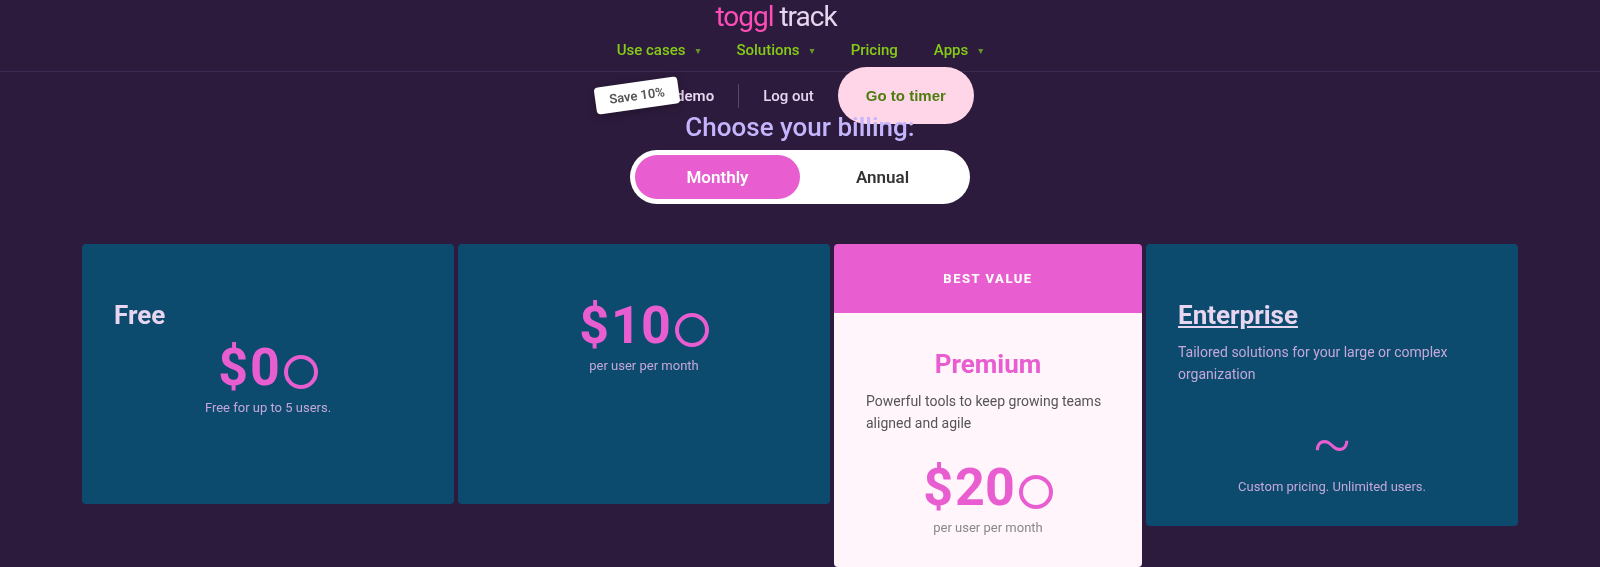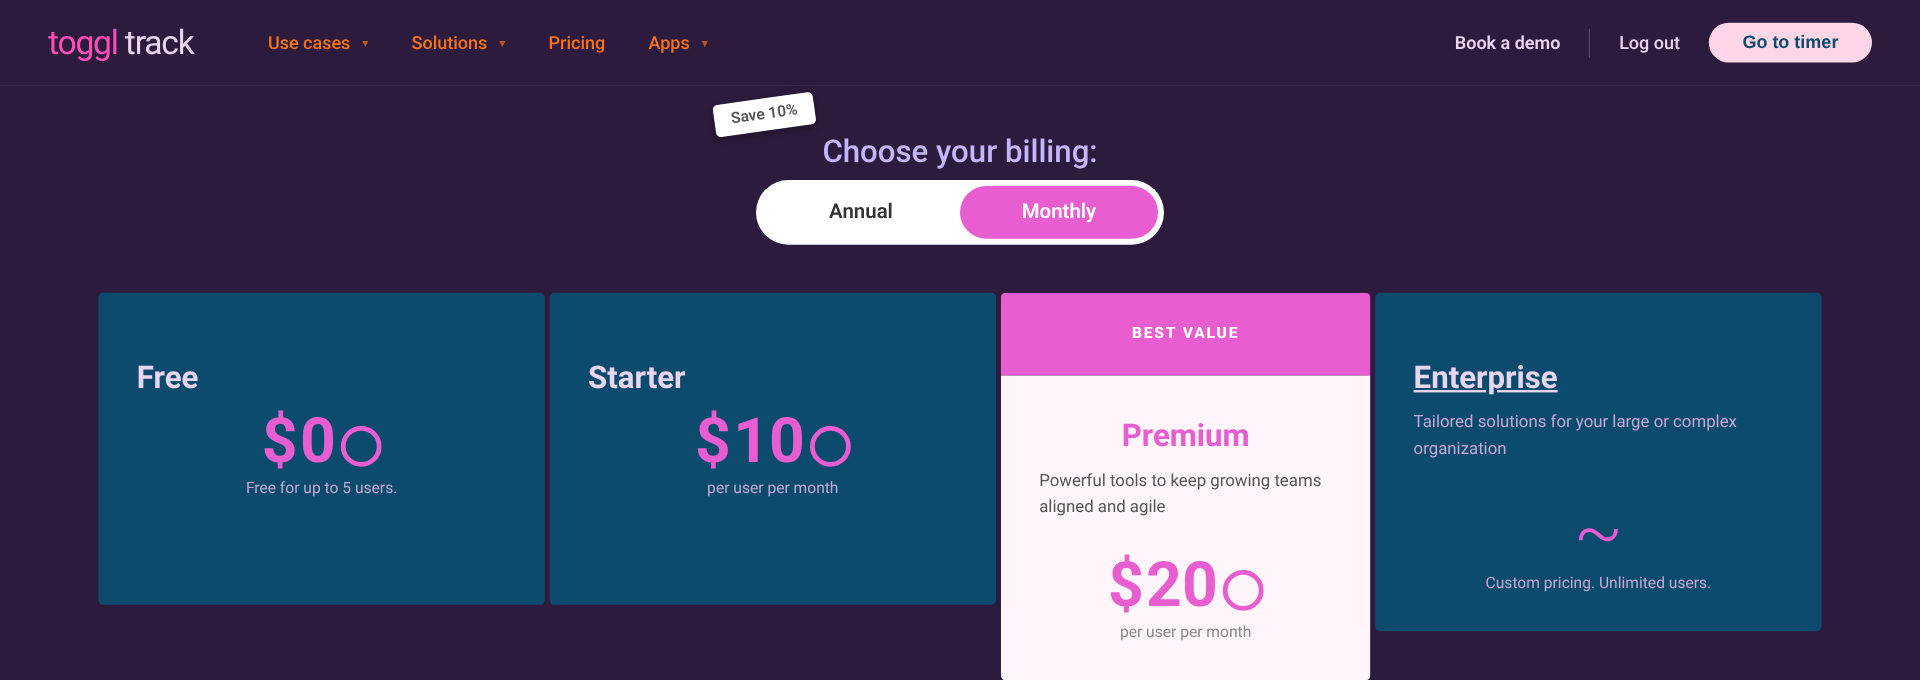--- a/index.html
+++ b/index.html
@@ -12,40 +12,41 @@
     }
 
     
     nav {
       background: #2d1b3d;
       border-bottom: 1px solid #3d2a52;
       display: flex;
       align-items: center;
       padding: 0 40px;
       height: 72px;
+      flex-direction: column;
     }
     .logo {
       font-size: 28px;
       font-weight: 800;
       margin-right: 48px;
       color: #ff4db8;
       letter-spacing: -1px;
     }
     .logo span {
       color: #e8d5f0;
       font-weight: 400;
     }
     .nav-links {
       display: flex;
       gap: 8px;
       align-items: center;
       flex: 1;
     }
     .nav-item {
-      color: #f97316;
+      color: #84cc16;
       font-size: 15px;
       font-weight: 500;
       padding: 8px 14px;
       cursor: pointer;
       display: flex;
       align-items: center;
       gap: 10px;
       border-radius: 6px;
     }
     .nav-item .chevron {
@@ -70,24 +71,24 @@
       background: rgba(255,255,255,0.2);
     }
     .logout {
       color: #e8d5f0;
       font-size: 15px;
       font-weight: 500;
       cursor: pointer;
     }
     .go-to-timer {
       background: #ffd6e8;
-      color: #0c4a6e;
+      color: #4d7c0f;
       font-size: 15px;
       font-weight: 700;
-      padding: 8px 28px;
+      padding: 20px 28px;
       border-radius: 30px;
       cursor: pointer;
       border: none;
     }
 
     
     .billing-section {
       background: #2d1b3d;
       padding: 40px 0 20px;
       display: flex;
@@ -282,41 +283,40 @@
     <button class="go-to-timer">Go to timer</button>
   </div>
 </nav>
 
 <div class="billing-section">
   <div class="billing-title-row">
     <div class="save-badge">Save 10%</div>
     <span class="billing-title">Choose your billing:</span>
   </div>
   <div class="billing-toggle">
+    <div class="toggle-option monthly">Monthly</div>
     <div class="toggle-option annual">Annual</div>
-    <div class="toggle-option monthly">Monthly</div>
   </div>
 </div>
 
 <div class="pricing-section">
 
   <div class="pricing-card free-card">
     <div class="card-title">Free</div>
     <div class="price-row">
       <div class="price-amount">
         <span class="dollar">$</span>
         <span class="number">0</span>
         <span class="circle-zero"></span>
       </div>
       <div class="price-subtitle">Free for up to 5 users.</div>
     </div>
   </div>
 
   <div class="pricing-card">
-    <div class="card-title">Starter</div>
     <div class="price-row">
       <div class="price-amount">
         <span class="dollar">$</span>
         <span class="number">10</span>
         <span class="circle-zero"></span>
       </div>
       <div class="price-subtitle">per user per month</div>
     </div>
   </div>
 

